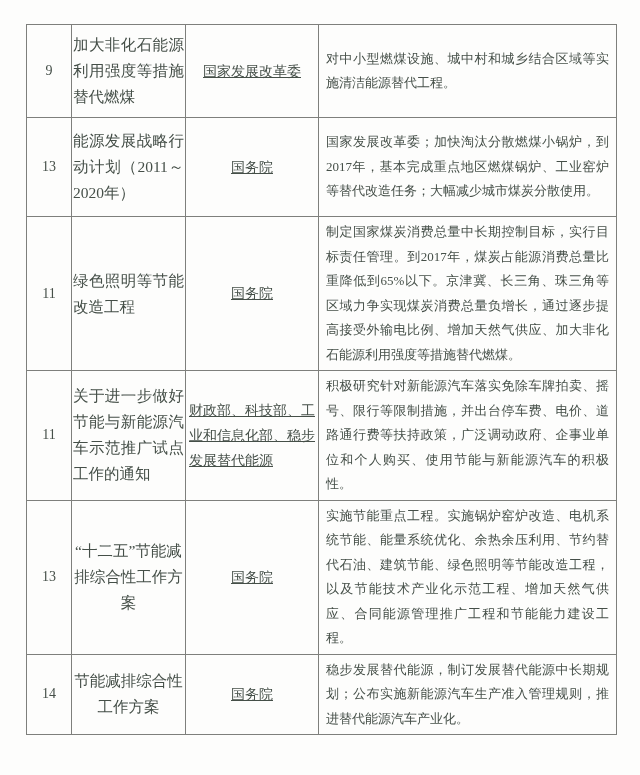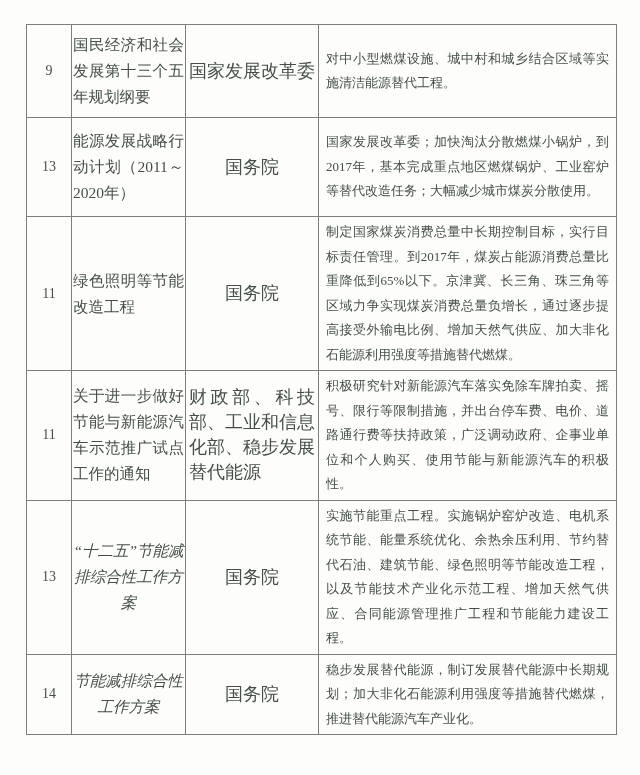--- a/index.html
+++ b/index.html
@@ -46,27 +46,27 @@
     padding: 0 2px;
   }
   td.c-name {
     font-size: 15.5px;
     line-height: 26px;
     padding: 2px 1px;
     text-align: justify;
   }
   td.c-name.al-center {
     text-align: center;
-    font-style: italic;
   }
   td.c-agency {
-    font-size: 18px;
+    font-size: 14px;
     line-height: 25px;
     padding: 2px 3px;
     text-align: center;
+    text-decoration: underline;
   }
   td.c-agency.al-justify {
     text-align: justify;
   }
   td.c-desc {
     font-size: 13px;
     line-height: 24.5px;
     padding: 3px 7px;
     text-align: justify;
   }
@@ -78,21 +78,21 @@
   <table class="policy-table">
     <colgroup>
       <col style="width:45px">
       <col style="width:114px">
       <col style="width:133px">
       <col style="width:298px">
     </colgroup>
     <tbody>
       <tr class="r0">
         <td class="c-no">9</td>
-        <td class="c-name">国民经济和社会发展第十三个五年规划纲要</td>
+        <td class="c-name">加大非化石能源利用强度等措施替代燃煤</td>
         <td class="c-agency">国家发展改革委</td>
         <td class="c-desc">对中小型燃煤设施、城中村和城乡结合区域等实施清洁能源替代工程。</td>
       </tr>
       <tr class="r1">
         <td class="c-no">13</td>
         <td class="c-name">能源发展战略行动计划（2011～2020年）</td>
         <td class="c-agency">国务院</td>
         <td class="c-desc">国家发展改革委；加快淘汰分散燃煤小锅炉，到2017年，基本完成重点地区燃煤锅炉、工业窑炉等替代改造任务；大幅减少城市煤炭分散使用。</td>
       </tr>
       <tr class="r2">
@@ -110,17 +110,17 @@
       <tr class="r4">
         <td class="c-no">13</td>
         <td class="c-name al-center">“十二五”节能减排综合性工作方案</td>
         <td class="c-agency">国务院</td>
         <td class="c-desc">实施节能重点工程。实施锅炉窑炉改造、电机系统节能、能量系统优化、余热余压利用、节约替代石油、建筑节能、绿色照明等节能改造工程，以及节能技术产业化示范工程、增加天然气供应、合同能源管理推广工程和节能能力建设工程。</td>
       </tr>
       <tr class="r5">
         <td class="c-no">14</td>
         <td class="c-name al-center">节能减排综合性工作方案</td>
         <td class="c-agency">国务院</td>
-        <td class="c-desc">稳步发展替代能源，制订发展替代能源中长期规划；加大非化石能源利用强度等措施替代燃煤，推进替代能源汽车产业化。</td>
+        <td class="c-desc">稳步发展替代能源，制订发展替代能源中长期规划；公布实施新能源汽车生产准入管理规则，推进替代能源汽车产业化。</td>
       </tr>
     </tbody>
   </table>
 </div>
 
 </body></html>

